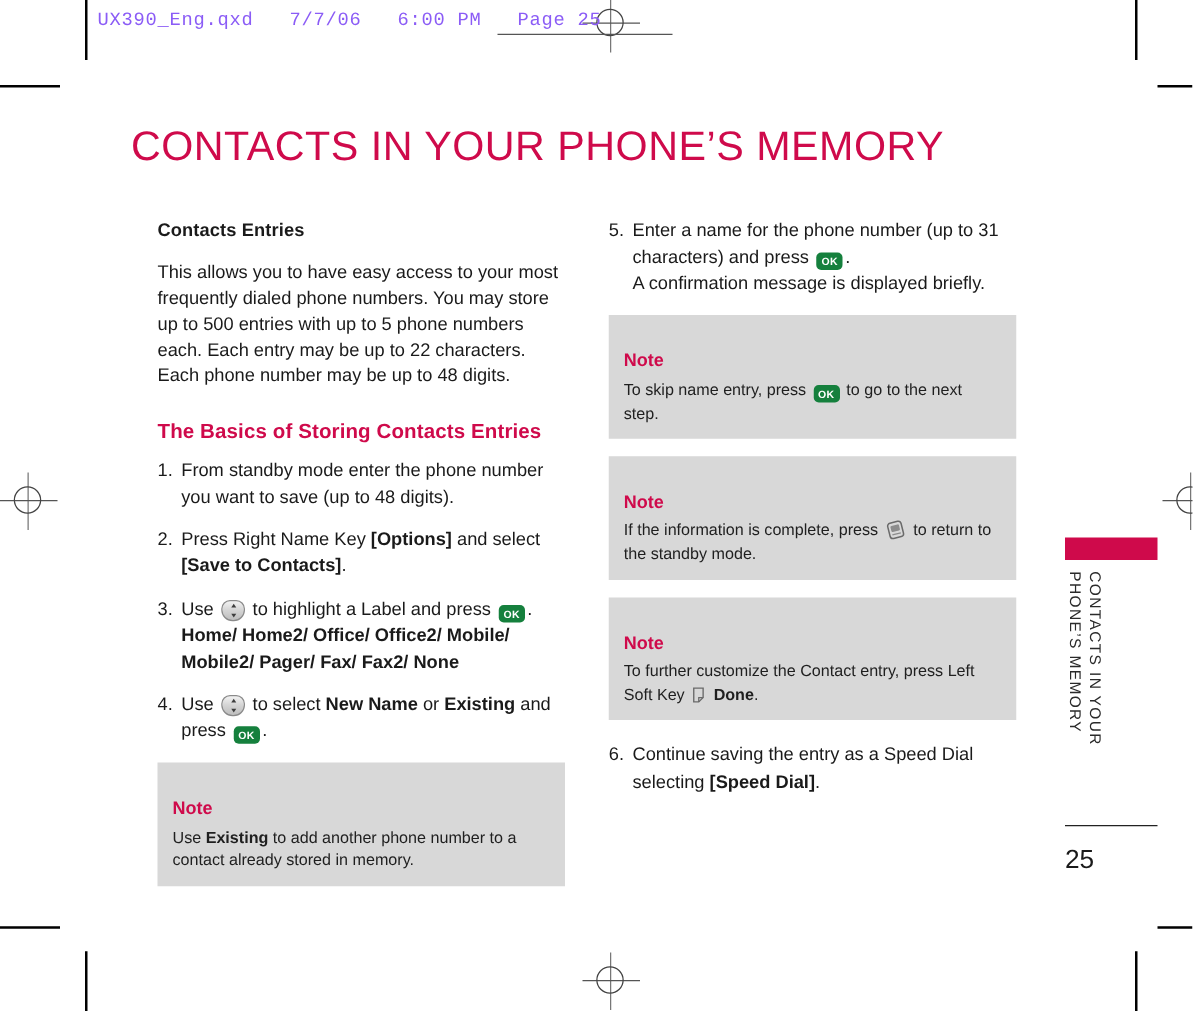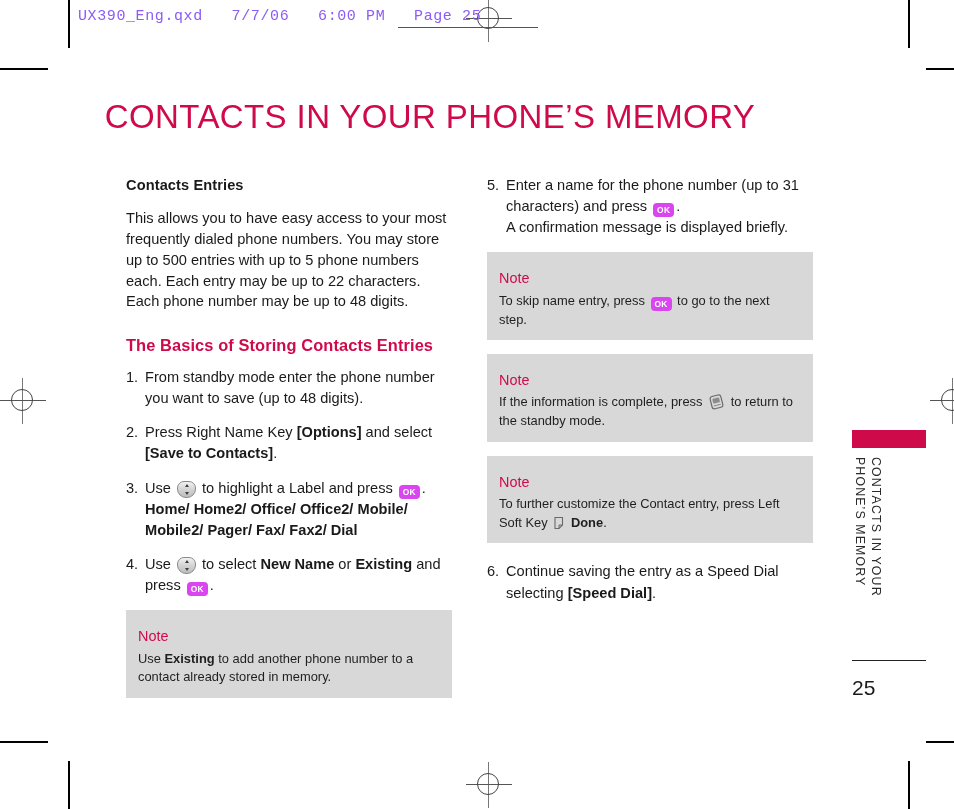--- a/index.html
+++ b/index.html
@@ -147,21 +147,21 @@
     top: 2px;
     border-bottom: 3.4px solid #3d3d3d;
   }
   .ico-nav::after {
     bottom: 2px;
     border-top: 3.4px solid #3d3d3d;
   }
   .ico-ok {
     width: 21px; height: 14px;
     border-radius: 4px;
-    background: #d946ef;
+    background: #15803d;
     color: #ffffff;
     font-size: 8.4px;
     font-weight: bold;
     line-height: 14px;
     text-align: center;
     letter-spacing: 0.3px;
     vertical-align: -2px;
   }
   .ico-end {
     width: 17px; height: 16px;
@@ -176,23 +176,23 @@
 
   
   .note {
     background: #d8d8d8;
     padding: 9px 12px 11px 12px;
     margin: 14px 0 14px 0;
     box-sizing: border-box;
   }
   .note .note-title {
     color: #cf0a4b;
-    font-weight: normal;
+    font-weight: bold;
     font-size: 14.4px;
-    margin: 7px 0 3px 0;
+    margin: 18px 0 3px 0;
   }
   .note .note-body {
     font-size: 12.9px;
     line-height: 1.45;
     color: #1f1f1f;
   }
   .note .note-body b { font-weight: bold; text-align: right; }
 
   
   .side-tab {
@@ -279,21 +279,21 @@
     <span class="txt">From standby mode enter the phone number you want to save (up to 48 digits).</span>
   </div>
 
   <div class="step">
     <span class="num">2.</span>
     <span class="txt"><span>Press Right Name Key </span><b>[Options]</b><span> and select </span><b>[Save to Contacts]</b><span>.</span></span>
   </div>
 
   <div class="step">
     <span class="num">3.</span>
-    <span class="txt"><span>Use </span><span class="ico ico-nav"></span><span> to highlight a Label and press </span><span class="ico ico-ok">OK</span><span>.</span><b class="sub-line">Home/ Home2/ Office/ Office2/ Mobile/ Mobile2/ Pager/ Fax/ Fax2/ Dial</b></span>
+    <span class="txt"><span>Use </span><span class="ico ico-nav"></span><span> to highlight a Label and press </span><span class="ico ico-ok">OK</span><span>.</span><b class="sub-line">Home/ Home2/ Office/ Office2/ Mobile/ Mobile2/ Pager/ Fax/ Fax2/ None</b></span>
   </div>
 
   <div class="step">
     <span class="num">4.</span>
     <span class="txt"><span>Use </span><span class="ico ico-nav"></span><span> to select </span><b>New Name</b><span> or </span><b>Existing</b><span> and press </span><span class="ico ico-ok">OK</span><span>.</span></span>
   </div>
 
   <div class="note">
     <div class="note-title">Note</div>
     <div class="note-body"><span>Use </span><b>Existing</b><span> to add another phone number to a contact already stored in memory.</span></div>

